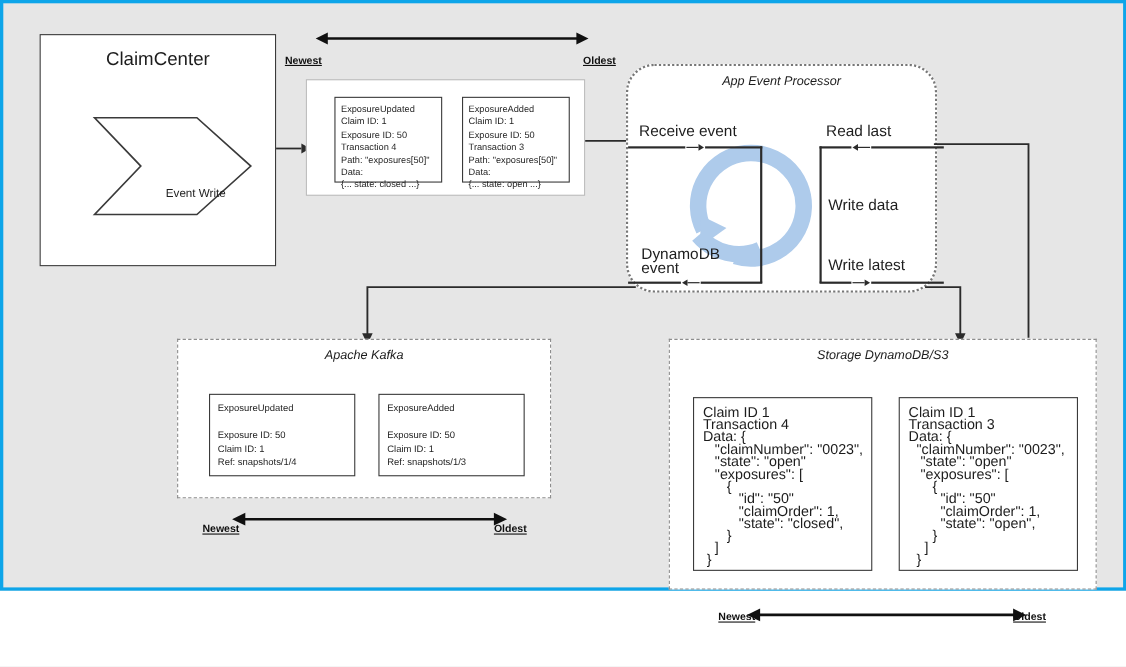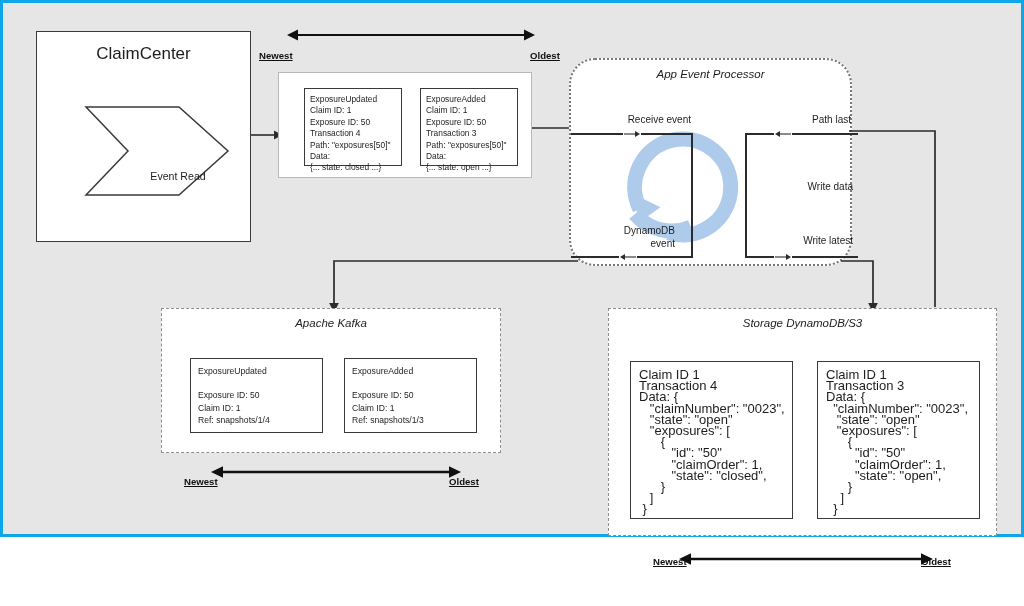--- a/index.html
+++ b/index.html
@@ -57,41 +57,41 @@
   }
   .axis-label {
     position: absolute;
     font-size: 9.6px;
     font-weight: bold;
     color: #101010;
     text-decoration: underline;
   }
   .proc-label {
     position: absolute;
-    font-size: 10px;
-    color: #1d1d1d;
-    text-align: right;
+    font-size: 14px;
+    color: #1d1d1d;
+    text-align: left;
     line-height: 13px;
   }
   .line-h { position: absolute; background: #2b2b2b; height: 1.6px; }
   .line-v { position: absolute; background: #2b2b2b; width: 1.6px; }
   svg { display: block; overflow: visible; }
 </style>
 </head>
 <body>
 
 <div id="page">
 
   <div class="abs box-white" style="left:33px; top:28px; width:215px; height:211px;">
     <div style="position:absolute;top:12px;left:0;right:0;text-align:center;font-size:17px;color:#1d1d1d;">ClaimCenter</div>
 
     <svg class="abs" style="left:48px; top:73px;" width="145" height="92" viewBox="0 0 145 92">
       <polygon points="1,2 94,2 143,46 94,90 1,90 43,46" fill="#ffffff" stroke="#3a3a3a" stroke-width="1.5"></polygon>
     </svg>
-    <div class="abs" style="left:96px; top:138px; width:90px; text-align:center; font-size:10.6px; color:#1d1d1d;">Event Read</div>
+    <div class="abs" style="left:96px; top:138px; width:90px; text-align:center; font-size:10.6px; color:#1d1d1d;">Event Write</div>
   </div>
 
   <svg class="abs" style="left:248px; top:125px;" width="32" height="14" viewBox="0 0 32 14">
     <line x1="0" y1="7" x2="23" y2="7" stroke="#2b2b2b" stroke-width="1.6"></line>
     <polygon points="23,2.4 31,7 23,11.6" fill="#2b2b2b"></polygon>
   </svg>
 
   <svg class="abs" style="left:284px; top:24px;" width="248" height="16" viewBox="0 0 248 16">
     <line x1="9" y1="8" x2="239" y2="8" stroke="#101010" stroke-width="2.2"></line>
     <polygon points="0,8 11,2.6 11,13.4" fill="#101010"></polygon>
@@ -159,21 +159,21 @@
       <line x1="17" y1="6" x2="6" y2="6" stroke="#2b2b2b" stroke-width="1.1"></line>
       <polygon points="6,3 1,6 6,9" fill="#2b2b2b"></polygon>
     </svg>
     <svg class="abs" style="left:203px; top:191px;" width="18" height="12" viewBox="0 0 18 12">
       <rect x="0" y="0" width="18" height="12" fill="#ffffff"></rect>
       <line x1="1" y1="6" x2="12" y2="6" stroke="#2b2b2b" stroke-width="1.1"></line>
       <polygon points="12,3 17,6 12,9" fill="#2b2b2b"></polygon>
     </svg>
 
     <div class="proc-label" style="left:10px; top:53px; width:110px;">Receive event</div>
-    <div class="proc-label" style="left:180px; top:53px; width:100px;">Path last</div>
+    <div class="proc-label" style="left:180px; top:53px; width:100px;">Read last</div>
     <div class="proc-label" style="left:182px; top:120px; width:100px;">Write data</div>
     <div class="proc-label" style="left:182px; top:174px; width:100px;">Write latest</div>
     <div class="proc-label" style="left:12px; top:164px; width:92px; white-space:pre-line;">DynamoDB
 event</div>
   </div>
 
   <svg class="abs" style="left:325px; top:250px;" width="250" height="62" viewBox="0 0 250 62">
     <polyline points="250,8 6,8 6,52" fill="none" stroke="#2b2b2b" stroke-width="1.7"></polyline>
     <polygon points="1.2,50 10.8,50 6,60" fill="#2b2b2b"></polygon>
   </svg>

